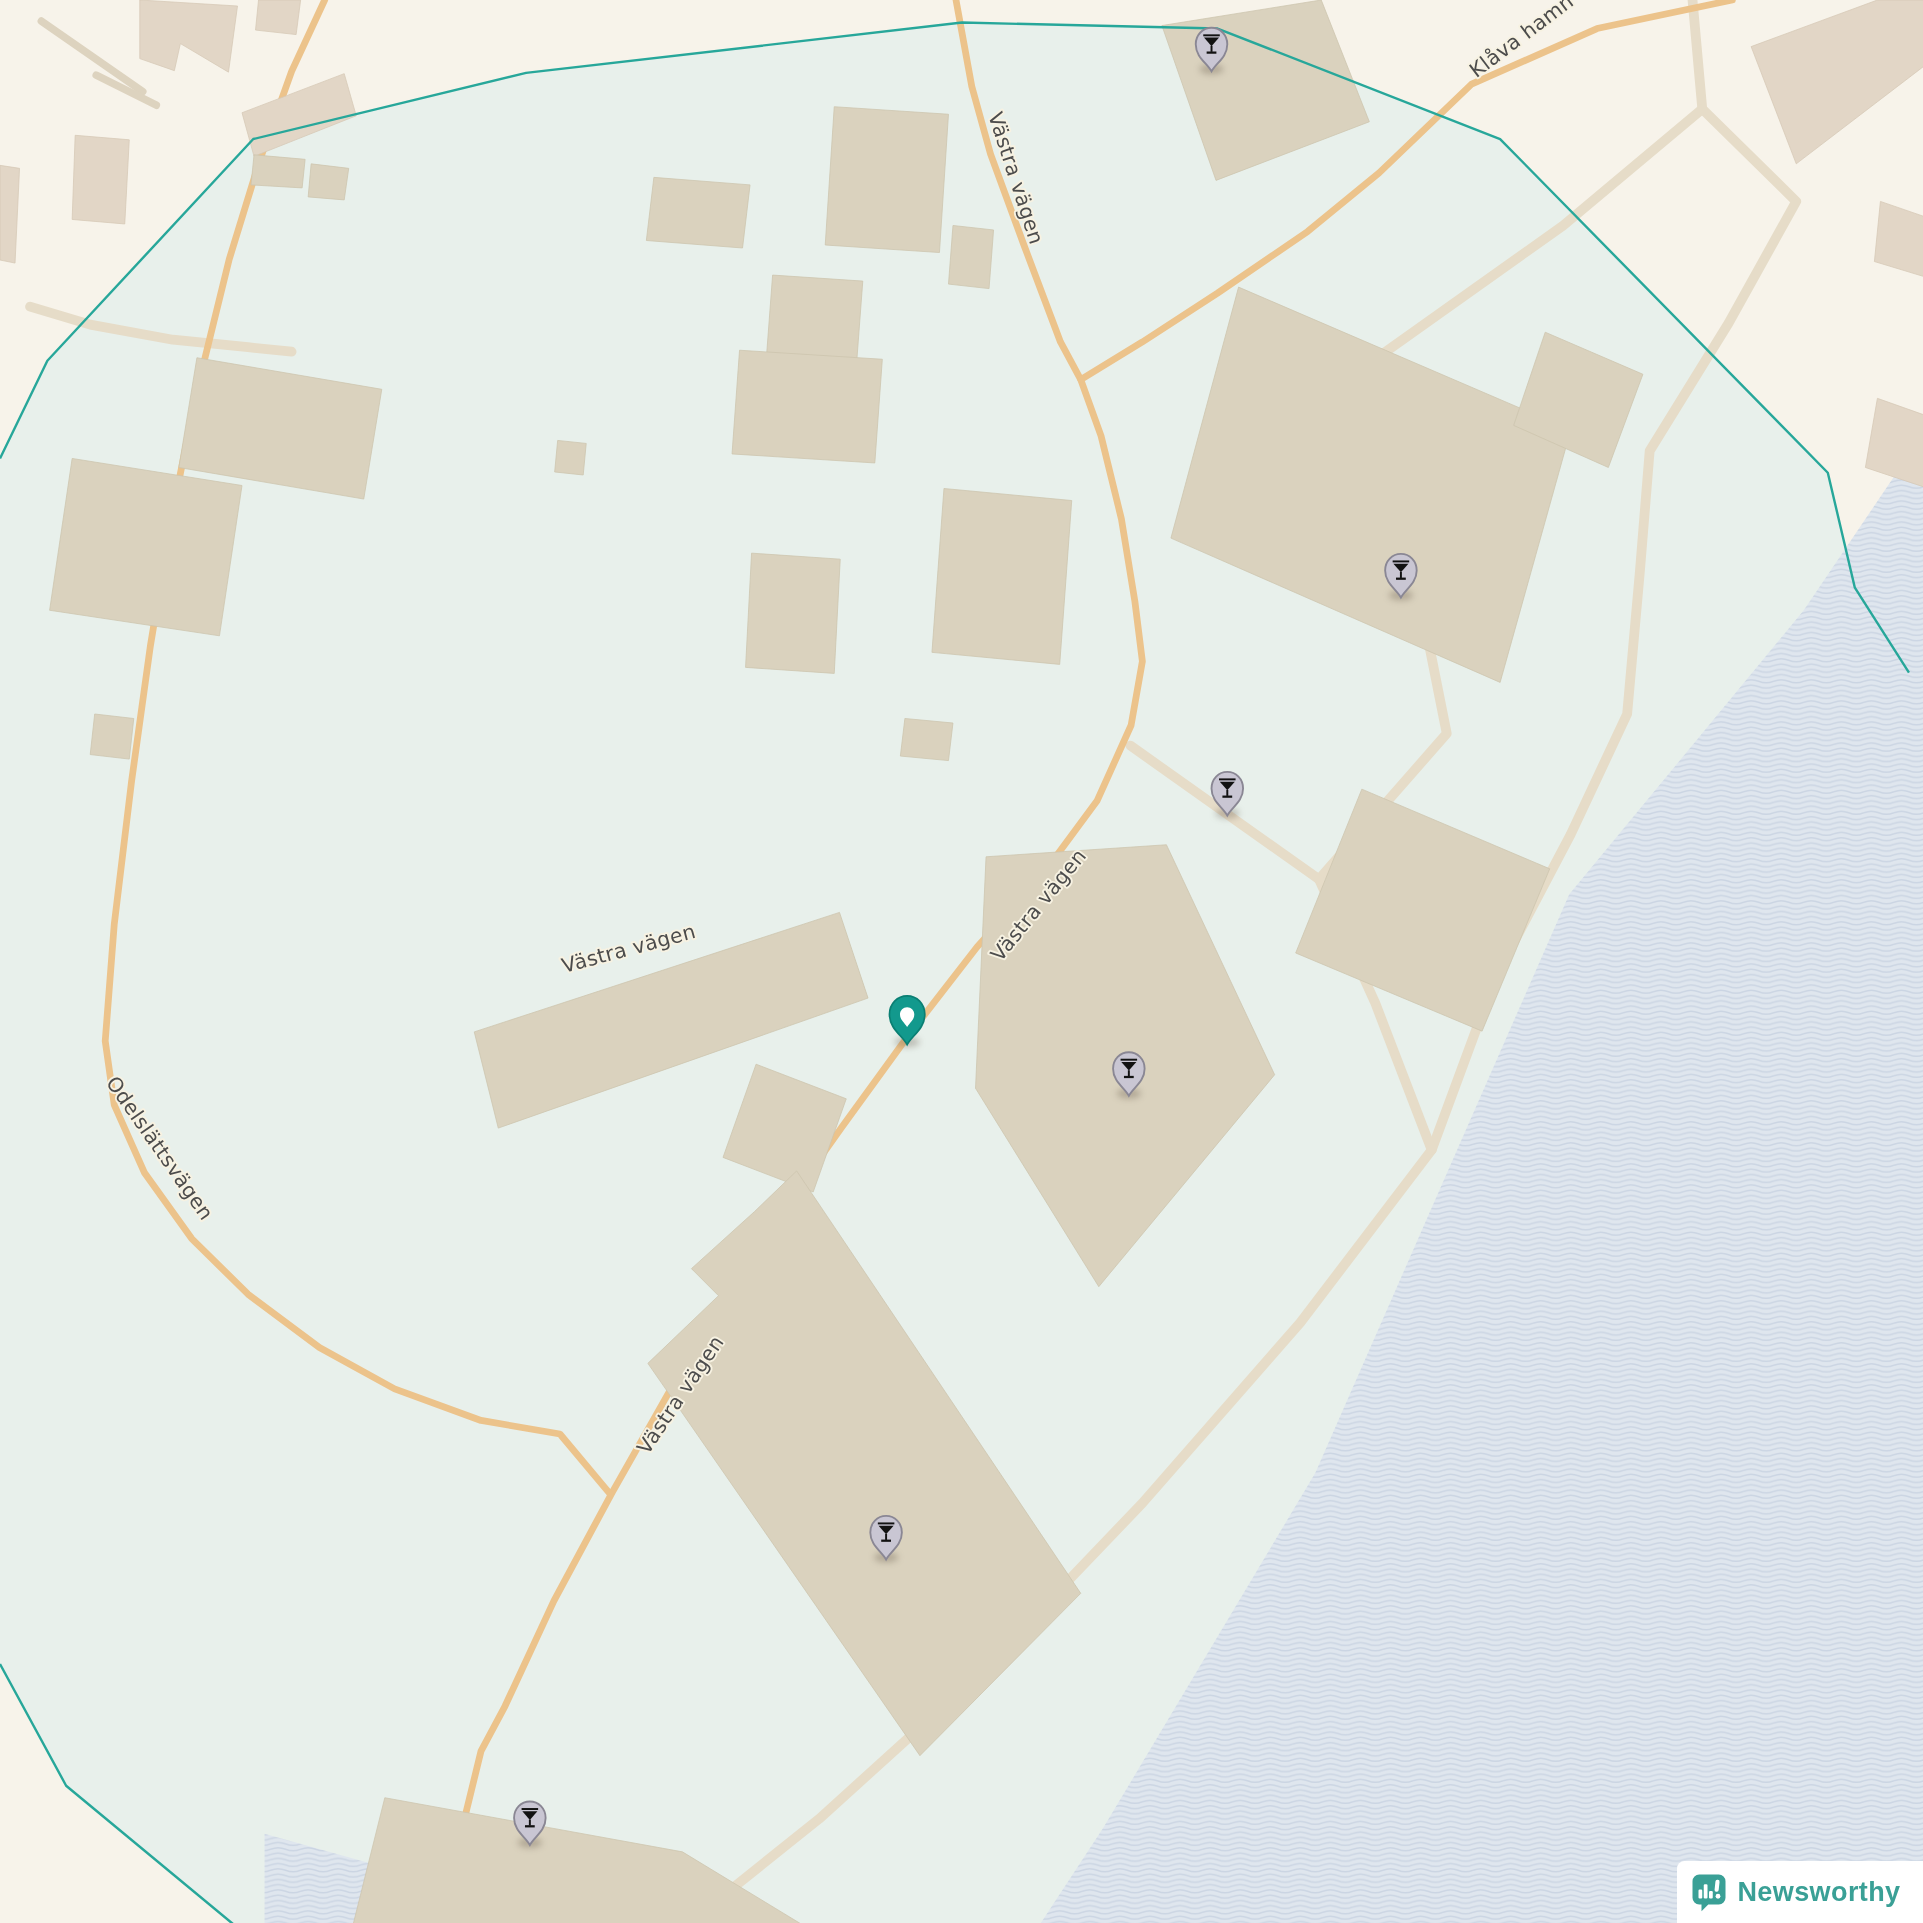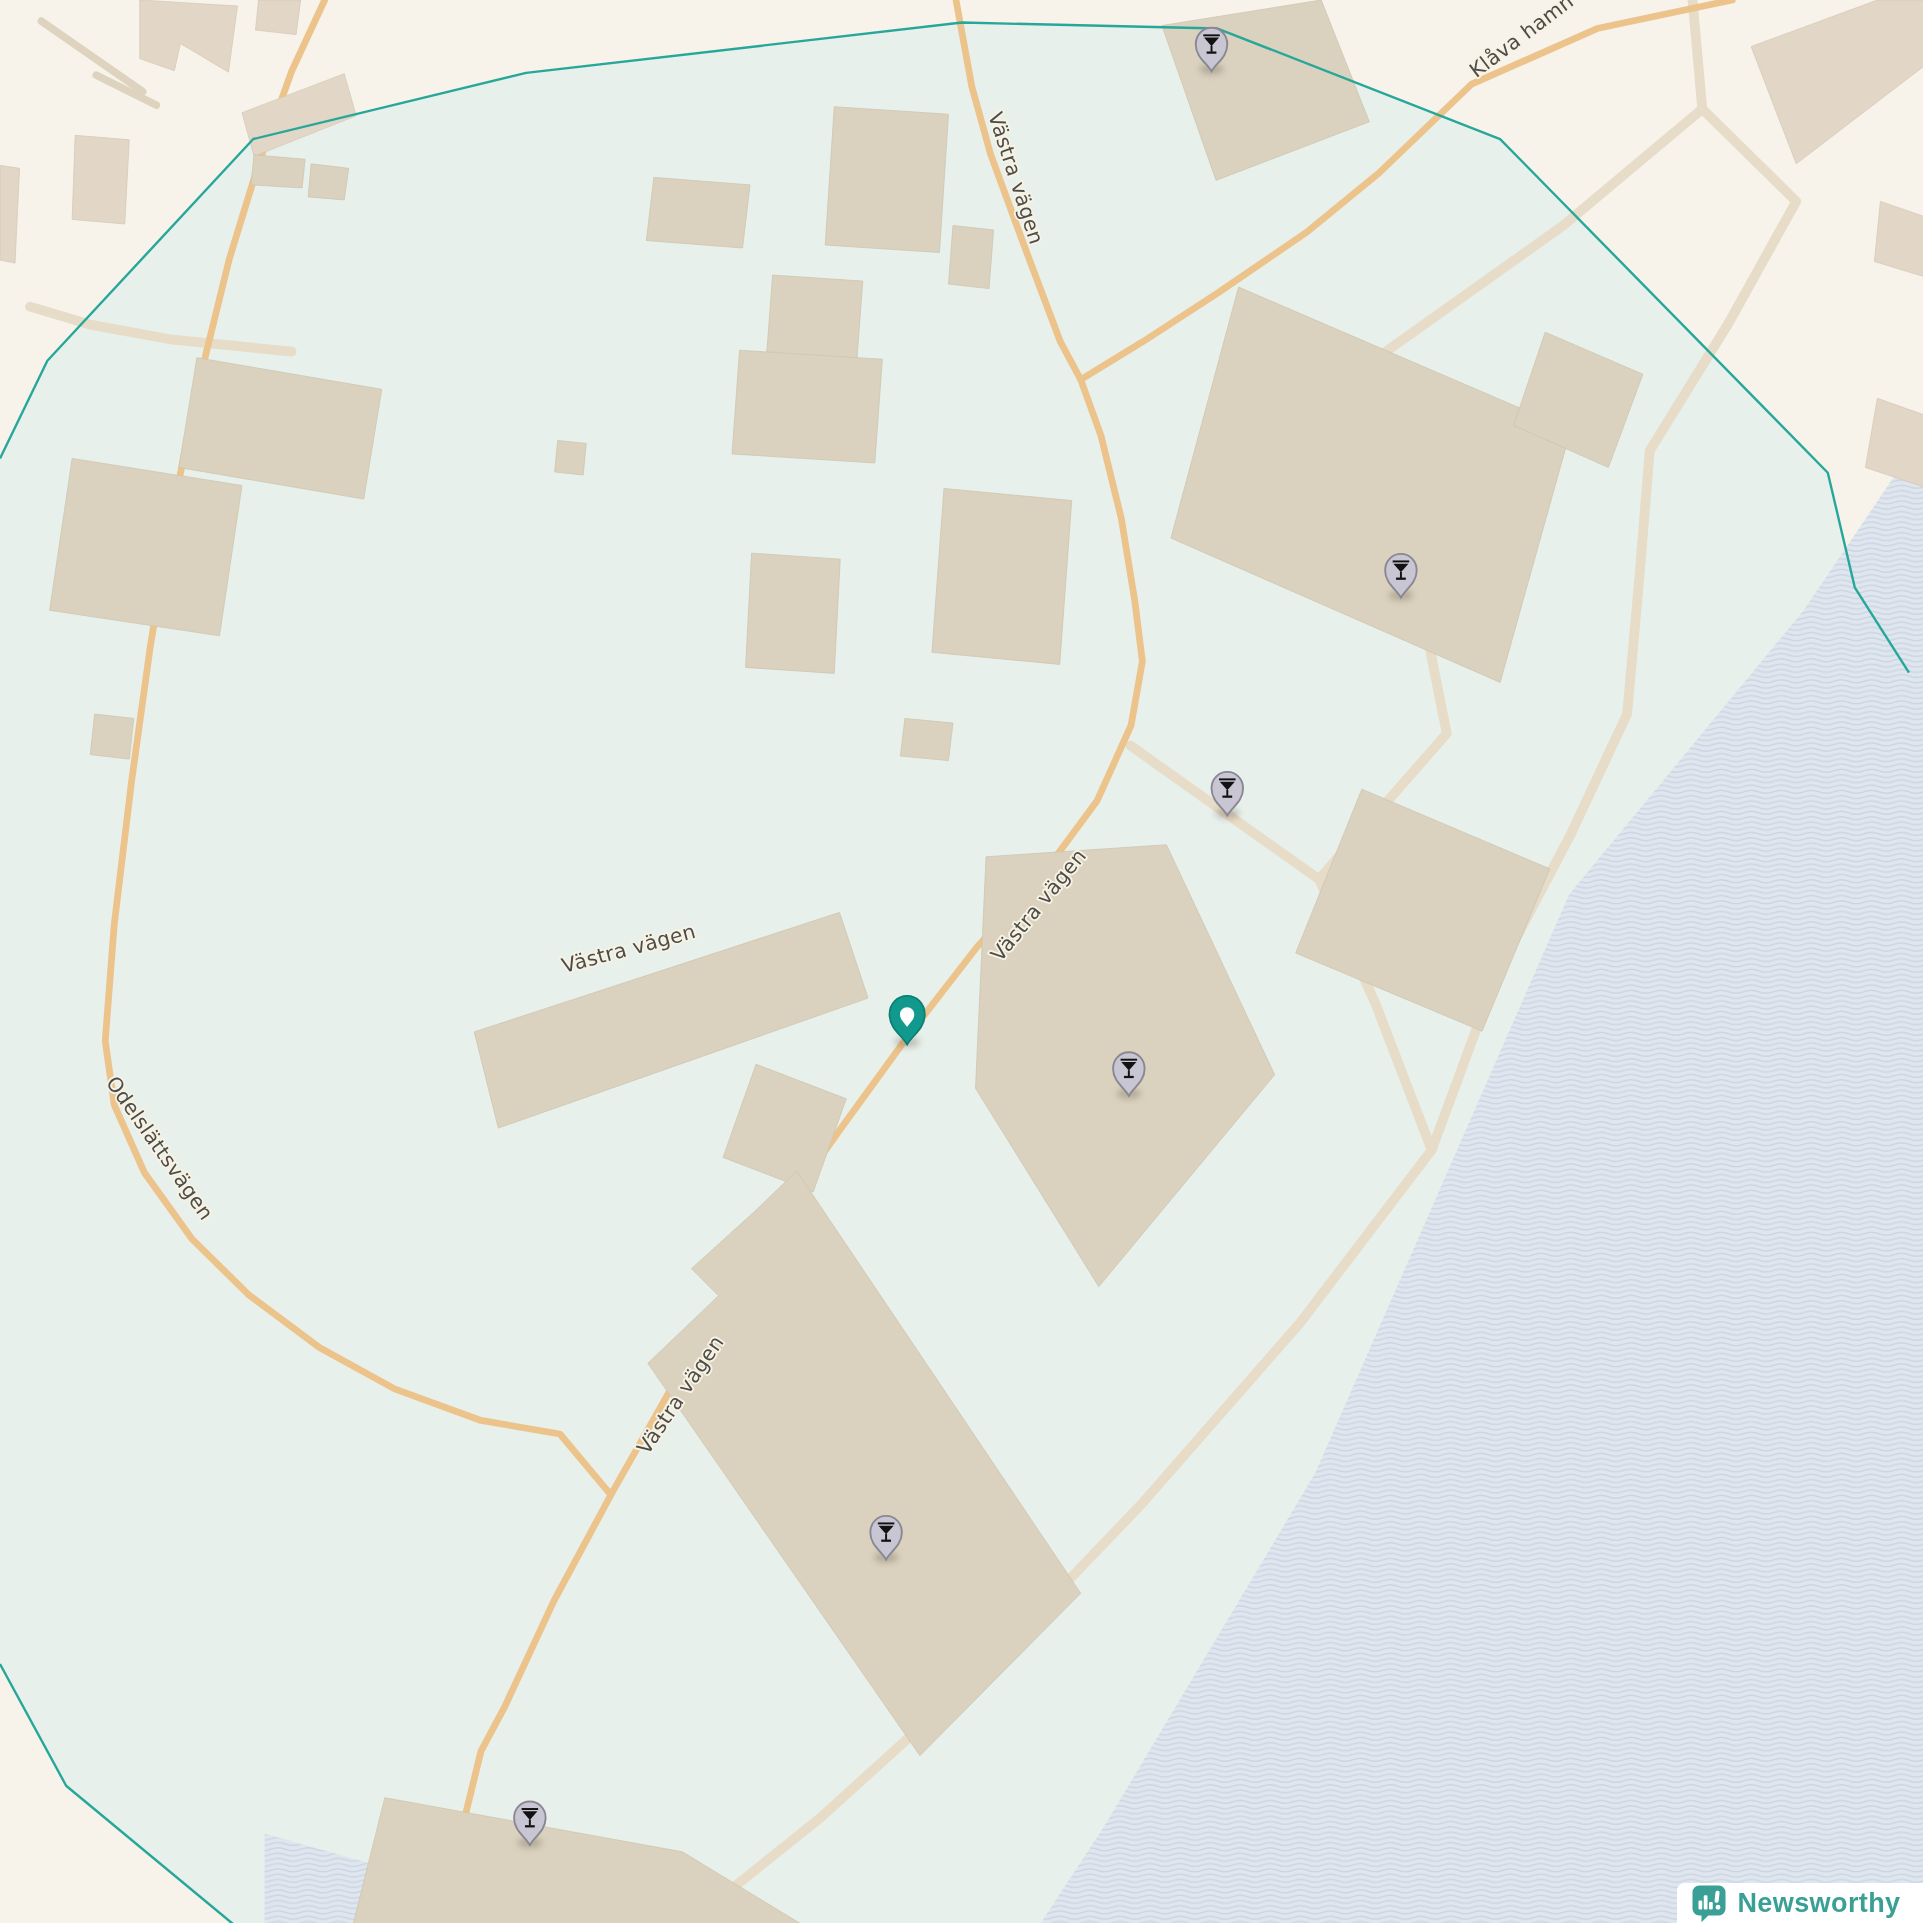--- a/index.html
+++ b/index.html
@@ -18,21 +18,21 @@
     text-anchor:middle;letter-spacing:.5px;
   }
   .bldg-in{fill:var(--bldg-in);stroke:var(--bldg-in-line);stroke-width:1;}
   .bldg-out{fill:var(--bldg-out);stroke:var(--bldg-out-line);stroke-width:1;}
   .road{fill:none;stroke:var(--road);stroke-width:9;stroke-linecap:round;stroke-linejoin:round;}
   .track{fill:none;stroke:var(--path);stroke-width:13;stroke-linecap:round;stroke-linejoin:round;}
   .minor{fill:none;stroke:var(--minor);stroke-width:10;stroke-linecap:round;}
   .boundary{fill:none;stroke:var(--boundary);stroke-width:3.2;stroke-linejoin:round;}
   .pin-shadow{fill:rgba(96,84,70,.33);filter:blur(4px);}
   #attribution{
-    position:absolute;right:0;bottom:0;height:40px;display:flex;align-items:center;
+    position:absolute;right:0;bottom:0;height:62px;display:flex;align-items:center;
     gap:10.5px;background:#ffffff;border-top-left-radius:7.5px;padding:0 22.5px 0 13.5px;
   }
   #attribution span{
     font-family:"Liberation Sans",sans-serif;font-weight:bold;font-size:27px;color:var(--brand);
     letter-spacing:0.4px;
   }
 </style>
 </head>
 <body>
 

